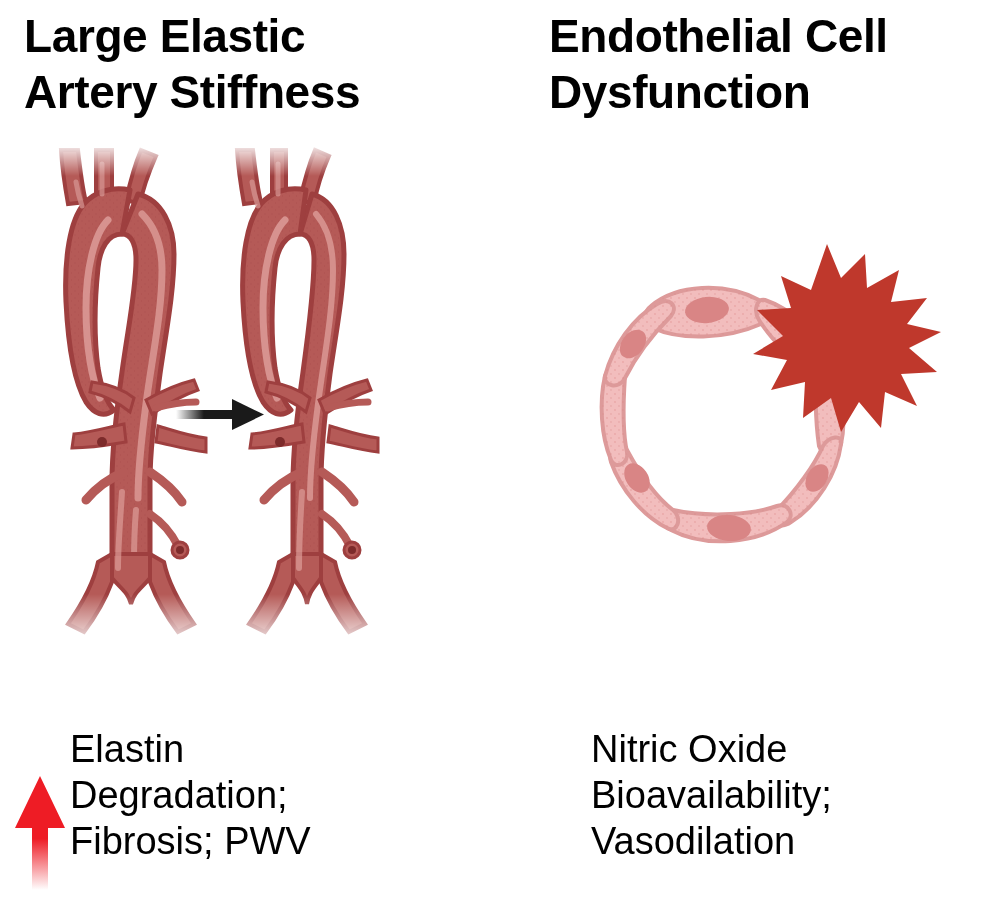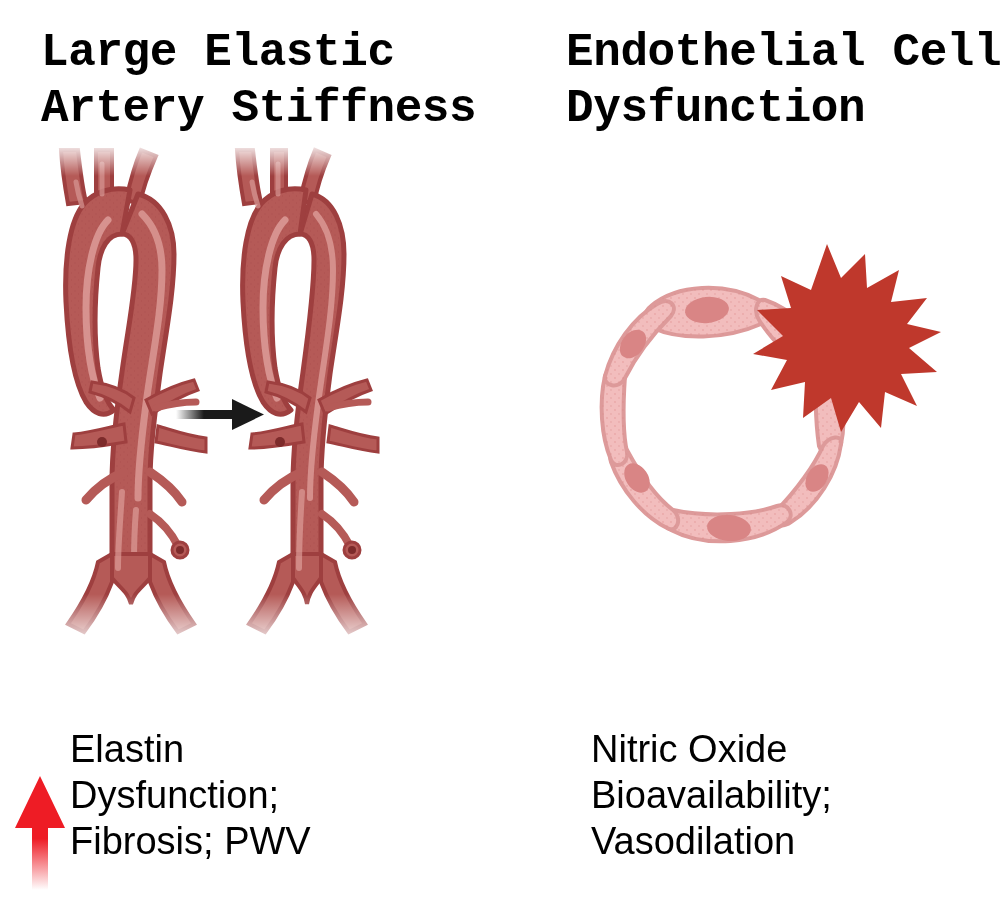--- a/index.html
+++ b/index.html
@@ -25,22 +25,21 @@
   .panel-right { left: 487px; width: 502px; }
 
   .panel-title {
     position: absolute;
     font-weight: bold;
     font-size: 46px;
     line-height: 56px;
     letter-spacing: -0.4px;
     color: #000000;
     white-space: pre-line;
-    margin: 17px;
-    font-family: Liberation Mono, monospace;
+    margin: 0;
   }
   .panel-left .panel-title  { left: 24px; top: 8px;  width: 470px; }
   .panel-right .panel-title { left: 62px; top: 8px;  width: 450px; }
 
   .figure-area {
     position: absolute;
     left: 0; right: 0;
     top: 140px;
     height: 560px;
   }
@@ -229,21 +228,21 @@
       <linearGradient id="upFade" x1="0" y1="0" x2="0" y2="1">
         <stop offset="0%" stop-color="#ee1c25" stop-opacity="1"></stop>
         <stop offset="55%" stop-color="#ee1c25" stop-opacity="1"></stop>
         <stop offset="100%" stop-color="#ee1c25" stop-opacity="0"></stop>
       </linearGradient>
     </defs>
     <path d="M32 6 L57 58 L40 58 L40 120 L24 120 L24 58 L7 58 Z" fill="url(#upFade)"></path>
   </svg>
 
   <div class="caption-block">Elastin
-Dysfunction;
+Degradation;
 Fibrosis; PWV</div>
 </div>
 
 <div class="panel panel-right">
 
   <h1 class="panel-title">Endothelial Cell
 Dysfunction</h1>
 
   <div class="figure-area">
 

